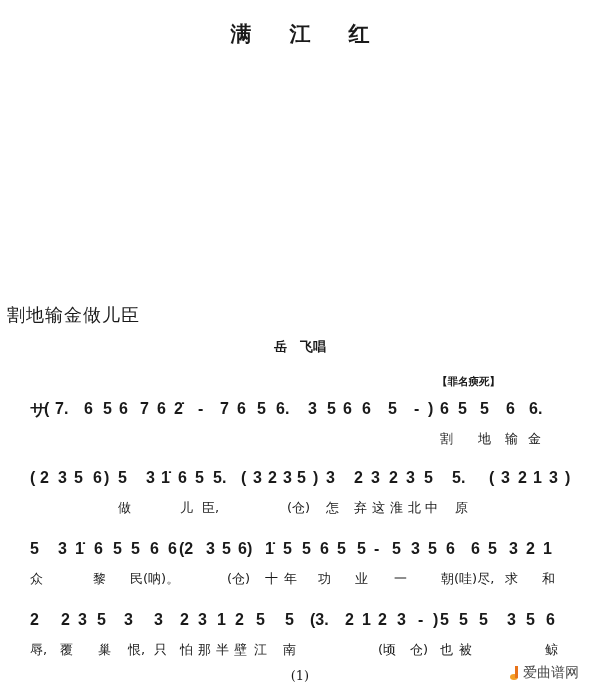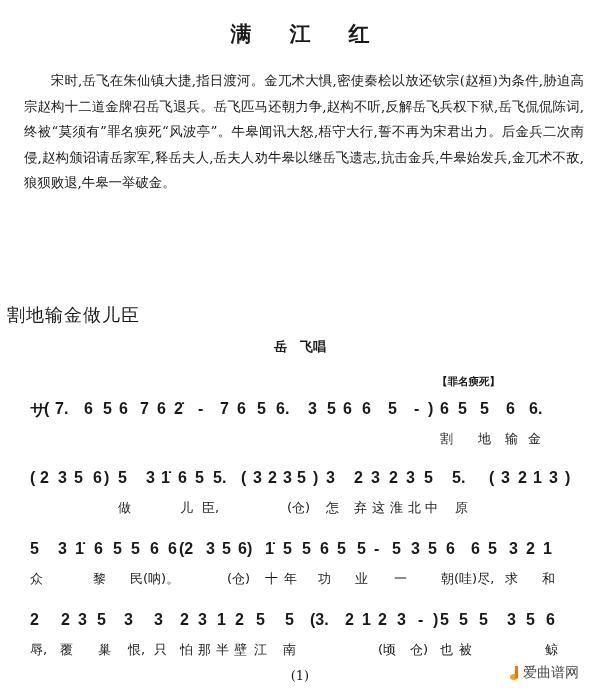--- a/index.html
+++ b/index.html
@@ -43,21 +43,20 @@
   .wm-icon { width: 10px; height: 14px; position: relative; }
   .wm-icon::before { content: ""; position: absolute; left: 0; bottom: 0; width: 8px; height: 6px; background: #f4a025; border-radius: 50%; }
   .wm-icon::after { content: ""; position: absolute; left: 5px; top: 0; width: 3px; height: 12px; background: #e8731a; }
 </style>
 </head>
 <body>
 
 <div class="title">满江红</div>
 
 <div class="intro">
-  <p>宋时,岳飞在朱仙镇大捷,指日渡河。金兀术大惧,密使秦桧以放还钦宗(赵桓)为条件,胁迫高宗赵构十二道金牌召岳飞退兵。岳飞匹马还朝力争,赵构不听,反解岳飞兵权下狱,岳飞侃侃陈词,终被“莫须有”罪名瘐死“风波亭”。牛皋闻讯大怒,梧守大行,誓不再为宋君出力。后金兵二次南侵,赵构颁诏请岳家军,释岳夫人,岳夫人劝牛皋以继岳飞遗志,抗击金兵,牛皋始发兵,金兀术不敌,狼狈败退,牛皋一举破金。</p>
 </div>
 
 <div class="song-title">割地输金做儿臣</div>
 <div class="singer">岳　飞唱</div>
 <div class="banban">【罪名瘐死】</div>
 
 <div class="row" style="top:400px;">
   <div class="notes"><span class="note" style="left: 30px;">サ</span><span class="note" style="left: 44px;">(</span><span class="note" style="left: 55px;">7.</span><span class="note" style="left: 84px;">6</span><span class="note" style="left: 103px;">5</span><span class="note" style="left: 119px;">6</span><span class="note" style="left: 140px;">7</span><span class="note" style="left: 157px;">6</span><span class="note" style="left: 174px;">2̇</span><span class="note" style="left: 198px;">-</span><span class="note" style="left: 220px;">7</span><span class="note" style="left: 237px;">6</span><span class="note" style="left: 257px;">5</span><span class="note" style="left: 276px;">6.</span><span class="note" style="left: 308px;">3</span><span class="note" style="left: 327px;">5</span><span class="note" style="left: 343px;">6</span><span class="note" style="left: 362px;">6</span><span class="note" style="left: 388px;">5</span><span class="note" style="left: 414px;">-</span><span class="note" style="left: 428px;">)</span><span class="note" style="left: 440px;">6</span><span class="note" style="left: 458px;">5</span><span class="note" style="left: 480px;">5</span><span class="note" style="left: 506px;">6</span><span class="note" style="left: 529px;">6.</span></div>
   <div class="lyrics"><span class="lyr" style="left: 440px;">割</span><span class="lyr" style="left: 478px;">地</span><span class="lyr" style="left: 505px;">输</span><span class="lyr" style="left: 528px;">金</span></div>
 </div>

